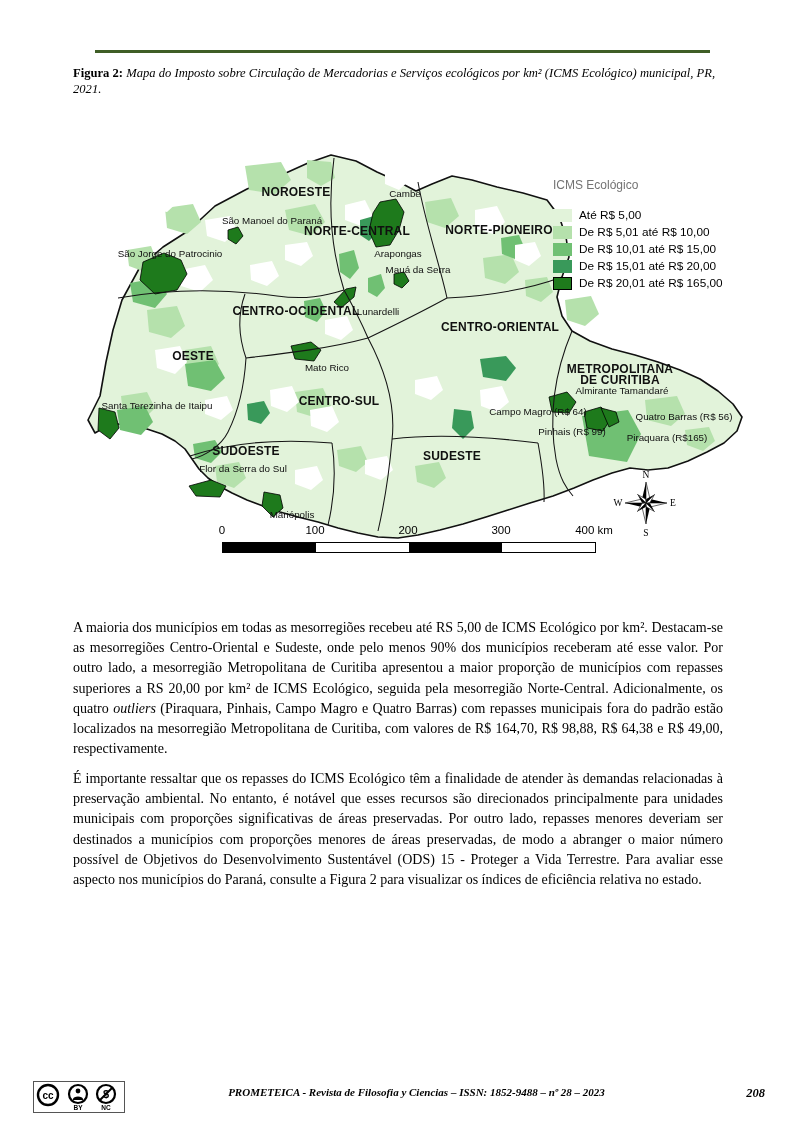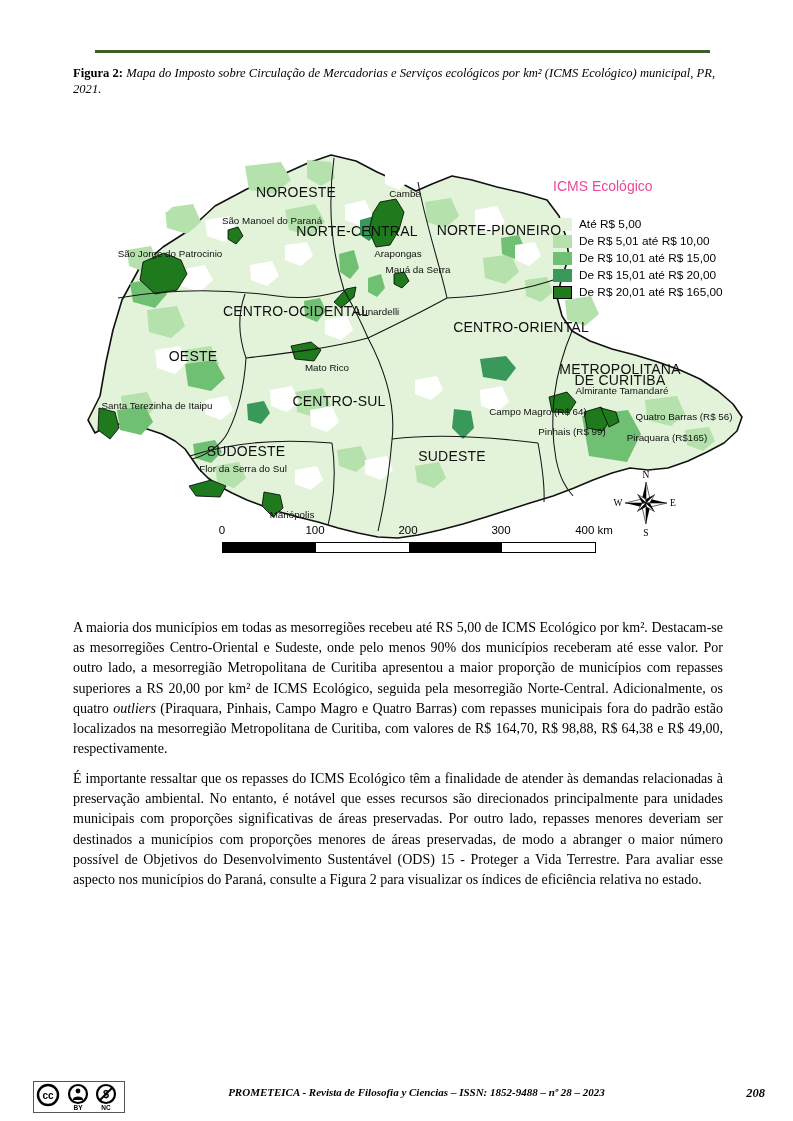--- a/index.html
+++ b/index.html
@@ -16,24 +16,24 @@
   .map-svg .state{fill:var(--c1);stroke:#111;stroke-width:1.6;stroke-linejoin:round;}
   .map-svg .border{fill:none;stroke:#151515;stroke-width:1.05;stroke-linejoin:round;}
   .map-svg .c0{fill:#ffffff;}
   .map-svg .c2{fill:var(--c2);}
   .map-svg .c3{fill:var(--c3);}
   .map-svg .c4{fill:var(--c4);}
   .map-svg .c5{fill:var(--c5);stroke:#000;stroke-width:0.8;}
   .maplabels{position:absolute;left:0;top:0;width:100%;height:100%;pointer-events:none;}
   .rlabel,.clabel{position:absolute;transform:translate(-50%,-50%);white-space:pre-line;
         font-family:"Liberation Sans",sans-serif;color:#101010;text-align:center;line-height:11px;}
-  .rlabel{font-weight:normal;font-size:14px;letter-spacing:.2px;}
+  .rlabel{font-weight:bold;font-size:12px;letter-spacing:.2px;}
   .clabel{font-size:9.8px;white-space:nowrap;}
   .legend{position:absolute;left:468px;top:28px;font-family:"Liberation Sans",sans-serif;}
-  .legend-title{font-size:14px;color:#ec4899;margin-bottom:23px;}
+  .legend-title{font-size:12px;color:#737373;margin-bottom:16px;}
   .legend-row{display:flex;align-items:center;margin:3px 0;height:14px;}
   .legend-swatch{width:19px;height:13px;margin-right:7px;flex:0 0 aupx;}
   .legend-row:last-child .legend-swatch{outline:1.3px solid #000;outline-offset:-1px;}
   .legend-label{font-size:11.8px;color:#000;white-space:nowrap;}
   .scalebar{position:absolute;left:137px;top:374px;width:372px;height:30px;
             font-family:"Liberation Sans",sans-serif;}
   .sb-ticks{position:relative;height:14px;}
   .sb-tick{position:absolute;top:0;transform:translateX(-50%);font-size:11.5px;color:#000;white-space:nowrap;}
   .sb-bar{position:relative;margin-top:4px;width:372px;height:9px;border:1px solid #000;display:flex;}
   .sb-seg{width:93px;height:100%;}
@@ -226,21 +226,21 @@
             <span class="legend-label">De R$ 20,01 até R$ 165,00</span>
           </div>
         </div>
     </div>
 
     <div class="maplabels" id="map-labels">
         <div class="rlabel" style="left: 211px; top: 42px;">NOROESTE</div>
         <div class="rlabel" style="left: 272px; top: 81px;">NORTE-CENTRAL</div>
         <div class="rlabel" style="left: 414px; top: 80px;">NORTE-PIONEIRO</div>
         <div class="rlabel" style="left: 211px; top: 161px;">CENTRO-OCIDENTAL</div>
-        <div class="rlabel" style="left: 428px; top: 177px; padding-left: 16px;">CENTRO-ORIENTAL</div>
+        <div class="rlabel" style="left: 407px; top: 177px; padding-left: 16px;">CENTRO-ORIENTAL</div>
         <div class="rlabel" style="left: 108px; top: 206px;">OESTE</div>
         <div class="rlabel" style="left: 254px; top: 251px;">CENTRO-SUL</div>
         <div class="rlabel" style="left: 535px; top: 217px; margin-top: 8px;">METROPOLITANA
 DE CURITIBA</div>
         <div class="rlabel" style="left: 161px; top: 301px;">SUDOESTE</div>
         <div class="rlabel" style="left: 367px; top: 306px;">SUDESTE</div>
         <div class="clabel" style="left: 320px; top: 43px;">Cambé</div>
         <div class="clabel" style="left: 187px; top: 70px; text-align: right;">São Manoel do Paraná</div>
         <div class="clabel" style="left: 85px; top: 103px;">São Jorge do Patrocinio</div>
         <div class="clabel" style="left: 313px; top: 103px;">Arapongas</div>

